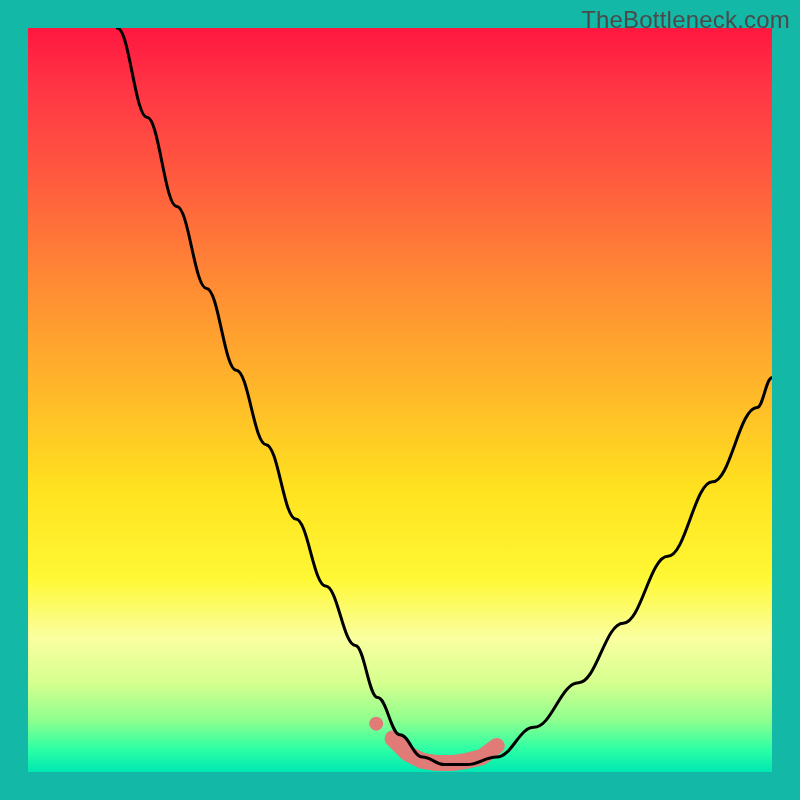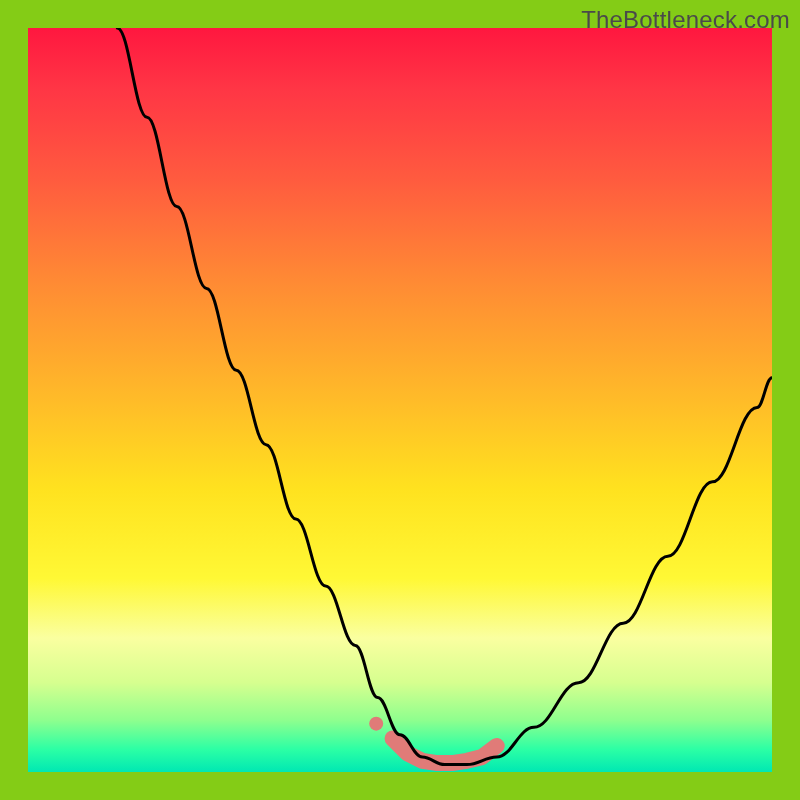--- a/index.html
+++ b/index.html
@@ -10,21 +10,21 @@
     background: #000;
     overflow: hidden;
     font-family: Arial, Helvetica, sans-serif;
   }
   .frame {
     position: absolute;
     left: 0;
     top: 0;
     width: 800px;
     height: 800px;
-    background: #84cc16;
+    background: #14b8a6;
   }
   .plot {
     position: absolute;
     left: 28px;
     top: 28px;
     width: 744px;
     height: 744px;
     
     background: linear-gradient(
       to bottom,

